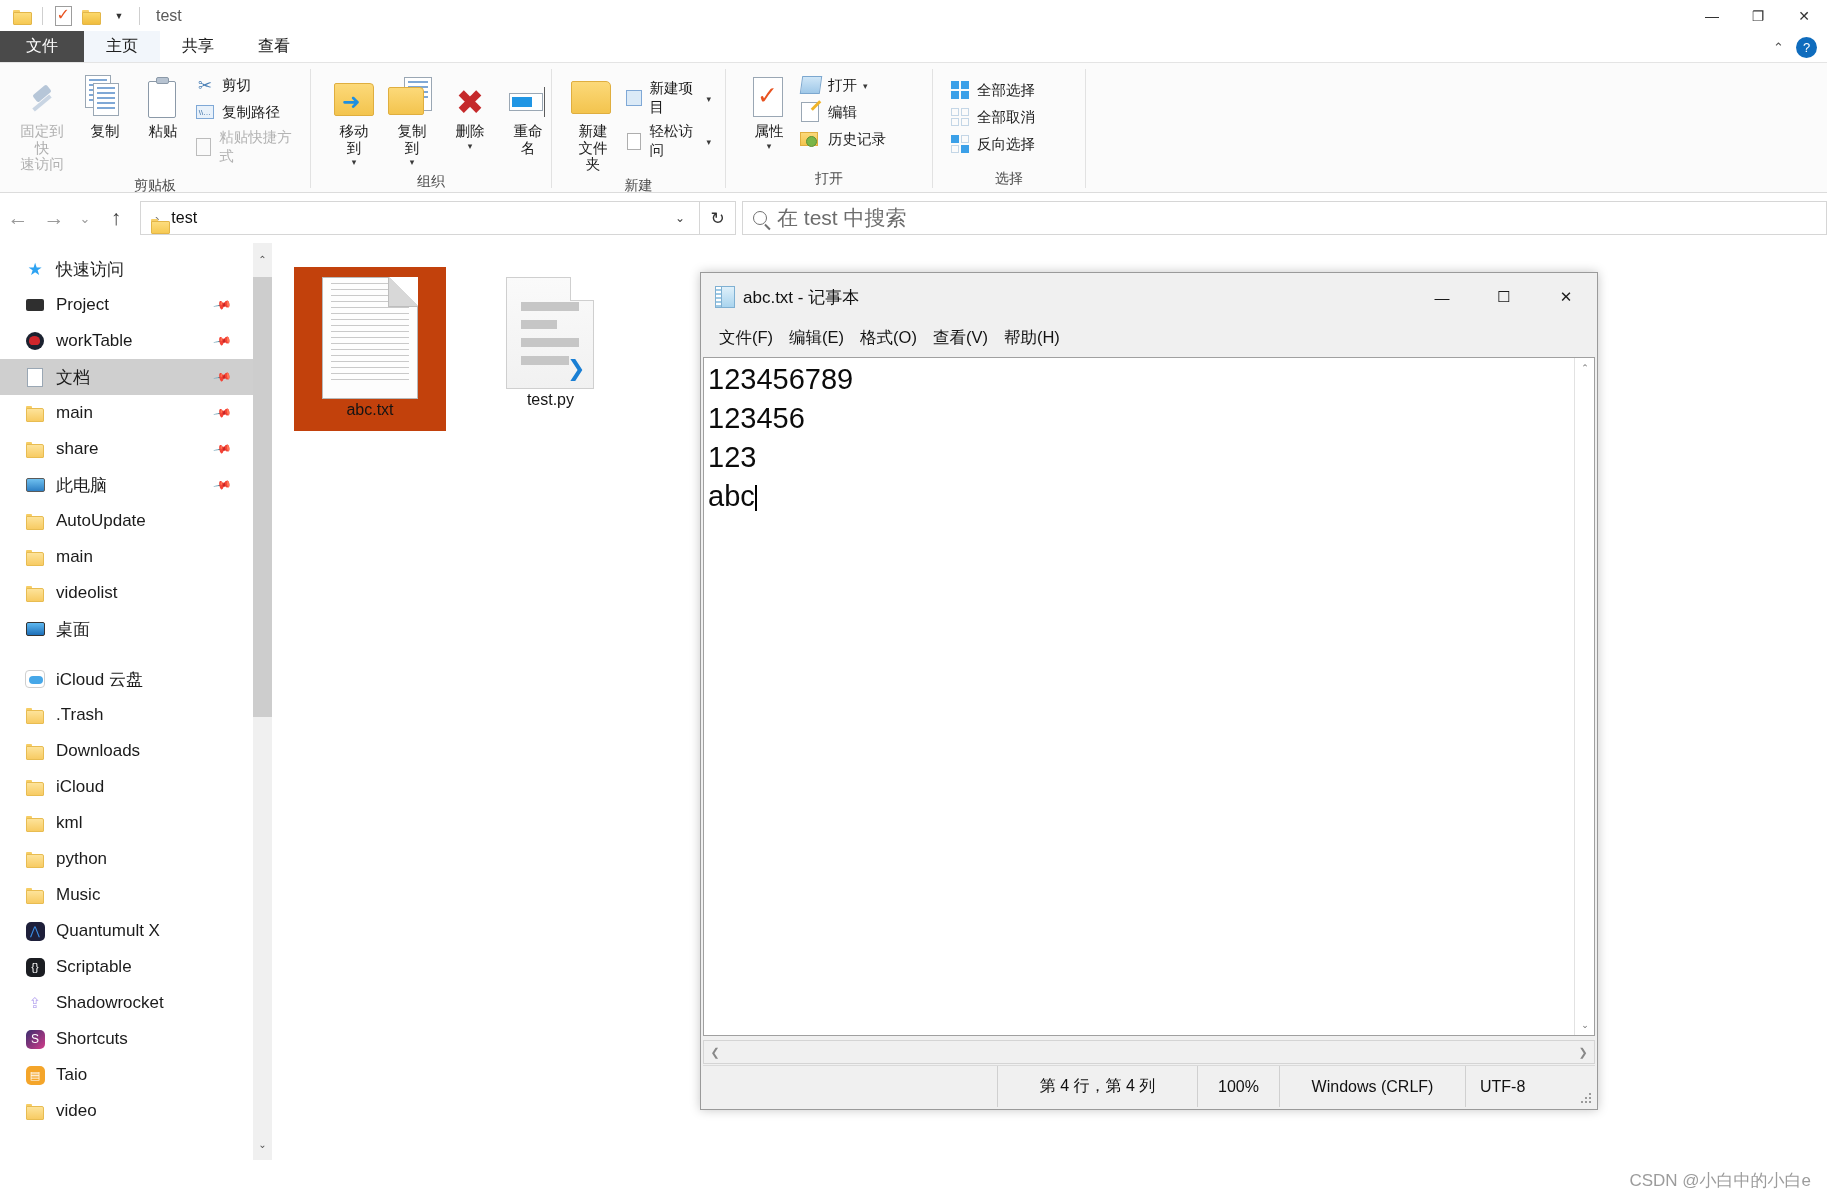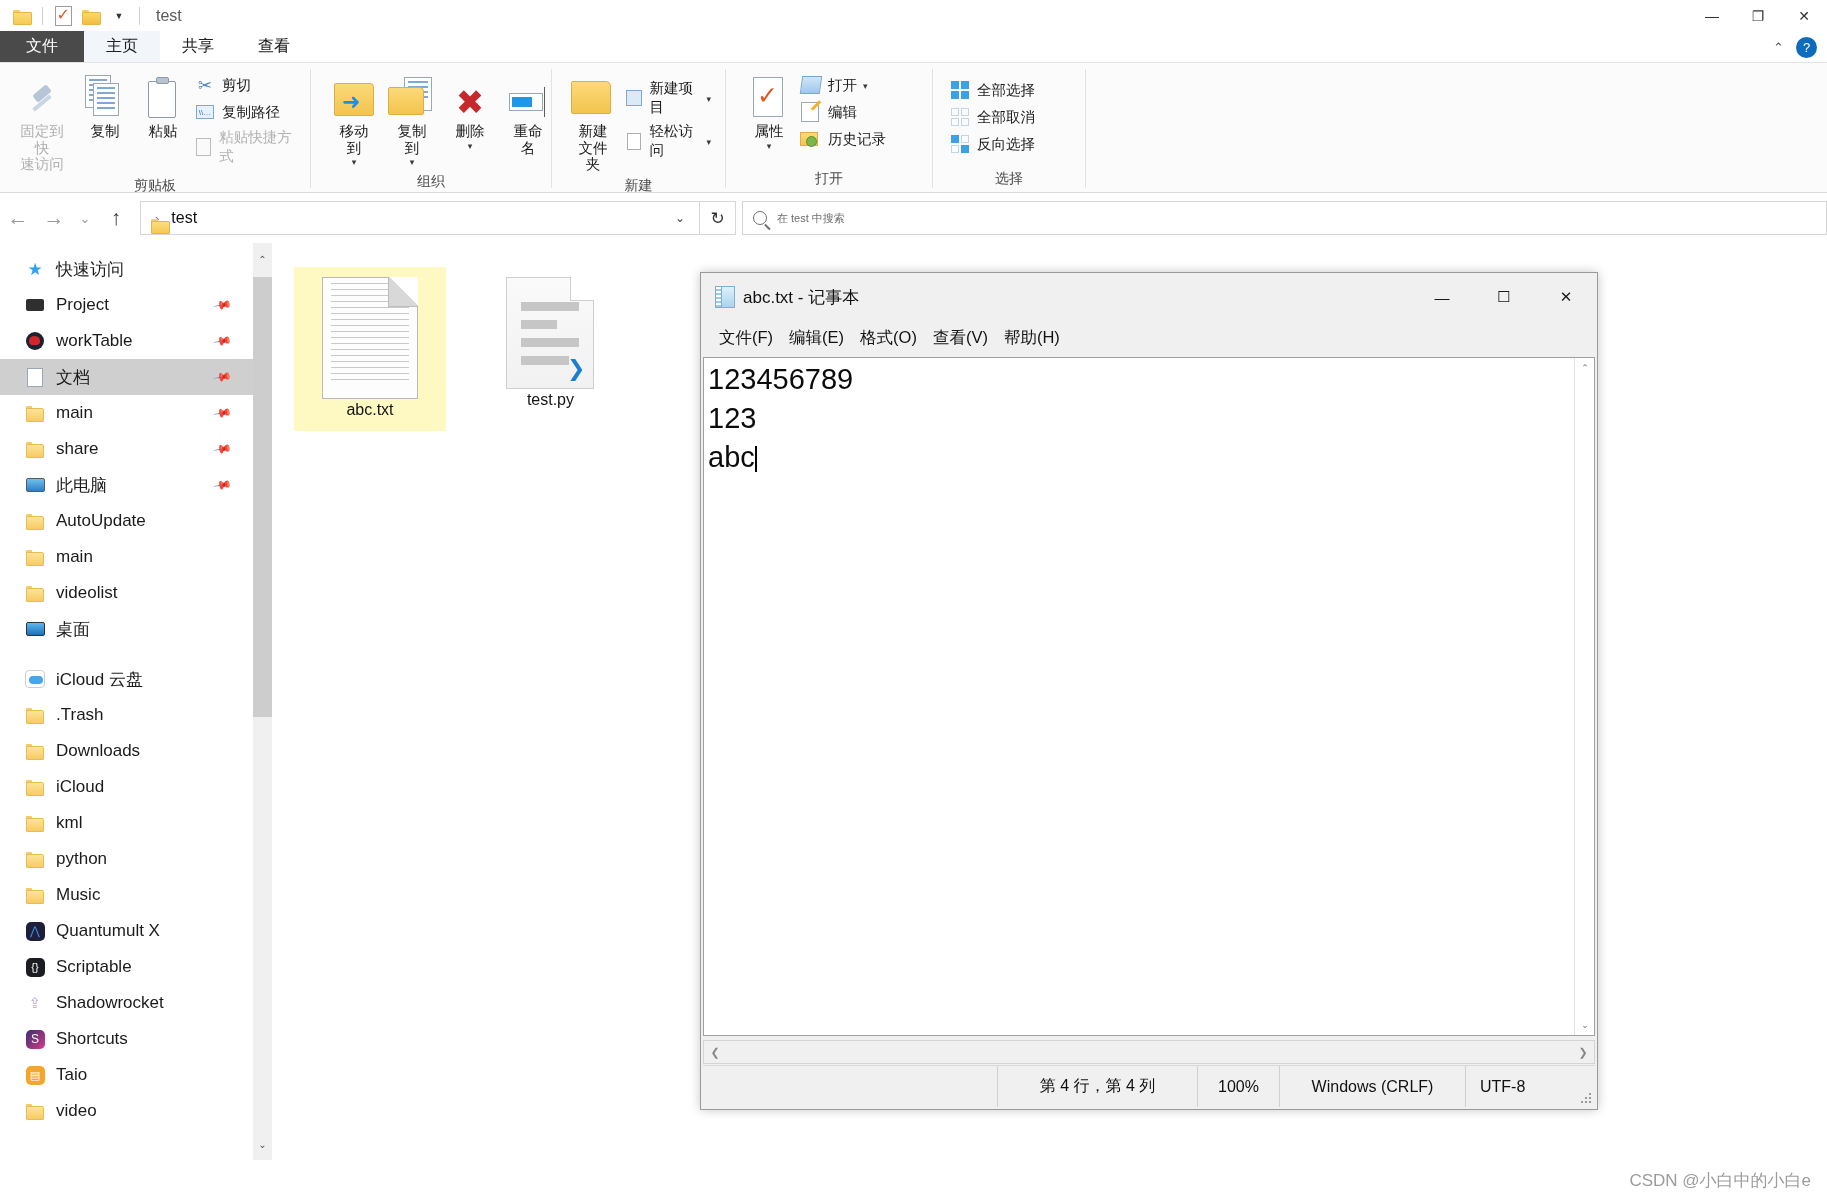--- a/index.html
+++ b/index.html
@@ -156,21 +156,21 @@
     background:#fff; display:flex; align-items:center; padding:0 6px; }
   .crumb { font-size:16px; color:#101010; margin-left:8px; }
   .crumb-sep { color:#777; margin:0 4px; font-size:13px; }
   .addr-caret { margin-left:auto; font-size:12px; color:#444; padding:0 8px;}
   .refresh { width:36px;height:34px;border:1px solid #d6d6d6;border-left:none;display:flex;
     align-items:center;justify-content:center;font-size:17px;color:#333;background:#fff;}
   .searchbox { height:34px; flex:1; margin-left:6px; border:1px solid #d6d6d6; background:#fff;
     display:flex; align-items:center; padding:0 10px; gap:10px;}
   .mag { width:14px;height:14px;border:1.8px solid #707070;border-radius:50%; position:relative;}
   .mag:after{content:"";position:absolute;right:-5px;bottom:-4px;width:7px;height:1.8px;background:#707070;transform:rotate(45deg);}
-  .search-ph { font-size:11px; color:#6d6d6d; }
+  .search-ph { font-size:21px; color:#6d6d6d; }
 
   
   .mainarea { position:absolute; left:0; top:243px; width:1827px; height:917px; display:flex; }
   .navpane { width:272px; background:#fff; position:relative; overflow:hidden; }
   .nav-scroll-up { position:absolute; right:0; top:0; width:19px; height:32px; background:#f0f0f0;
      display:flex;align-items:center;justify-content:center;font-size:10px;color:#555;}
   .nav-scroll-down{ position:absolute; right:0; bottom:0; width:19px; height:32px; background:#f0f0f0;
      display:flex;align-items:center;justify-content:center;font-size:10px;color:#555;}
   .nav-track { position:absolute; right:0; top:32px; bottom:32px; width:19px; background:#f0f0f0;}
   .nav-thumb { position:absolute; right:0; top:34px; width:19px; height:440px; background:#cdcdcd;}
@@ -184,21 +184,21 @@
   .navgroup-gap { height:14px; }
 
   .mini-folder { width:18px;height:15px; position:relative; }
   .mini-folder:before{content:"";position:absolute;left:0;top:0;width:6px;height:3px;background:#f6cd64;border-radius:1px 1px 0 0;}
   .mini-folder:after{content:"";position:absolute;left:0;top:2px;width:16px;height:12px;
     background:linear-gradient(#fde39a,#f7cb63); border:1px solid #e8bc51;border-radius:1px 2px 1px 1px;}
 
   .filelist { flex:1; background:#fff; position:relative; padding:24px 0 0 22px; }
   .tile { width:152px; display:inline-block; vertical-align:top; margin-right:24px; text-align:center; }
   .tile .selbox { padding:10px 0 6px 0; }
-  .tile.selected .selbox { background:#fef9c3; }
+  .tile.selected .selbox { background:#c2410c; }
   .tile .label { font-size:16px; color:#141414; margin-top:2px; padding-bottom:6px;}
   .txt-icon { width:96px; height:122px; margin:0 auto; position:relative; background:#fdfdfd;
      border:1px solid #b9b9b9; }
   .txt-icon .fold { position:absolute; right:-1px; top:-1px; width:30px; height:30px;
      background:linear-gradient(225deg,#ffffff 50%, #d8d8d8 50%); border-left:1px solid #bdbdbd; border-bottom:1px solid #bdbdbd;}
   .txt-icon .ln { height:1px; background:#c9c9c9; margin:5px 8px 0 8px; }
   .py-icon { width:88px; height:112px; margin:0 auto; position:relative;
      background:linear-gradient(#fafafa,#f1f1f1); border:1px solid #cfcfcf; }
   .py-icon .fold { position:absolute; right:-1px; top:-1px; width:24px; height:24px;
      background:#fff; border-left:1px solid #cfcfcf; border-bottom:1px solid #cfcfcf;}
@@ -765,21 +765,21 @@
       </div>
     </div>
     <div class="np-menu">
       <span class="mi">文件(F)</span>
       <span class="mi">编辑(E)</span>
       <span class="mi">格式(O)</span>
       <span class="mi">查看(V)</span>
       <span class="mi">帮助(H)</span>
     </div>
     <div class="np-edit">
-      <div class="np-text" id="np-content"><div>123456789</div><div>123</div><div>abc<span class="np-caret"></span></div></div>
+      <div class="np-text" id="np-content"><div>123456789</div><div>123456</div><div>123</div><div>abc<span class="np-caret"></span></div></div>
       <div class="np-vscroll">
         <div class="np-vs-up">⌃</div>
         <div class="np-vs-dn">⌄</div>
       </div>
     </div>
     <div class="np-hscroll">
       <div class="np-hs-l">❮</div>
       <div class="np-hs-r">❯</div>
     </div>
     <div class="np-status">

